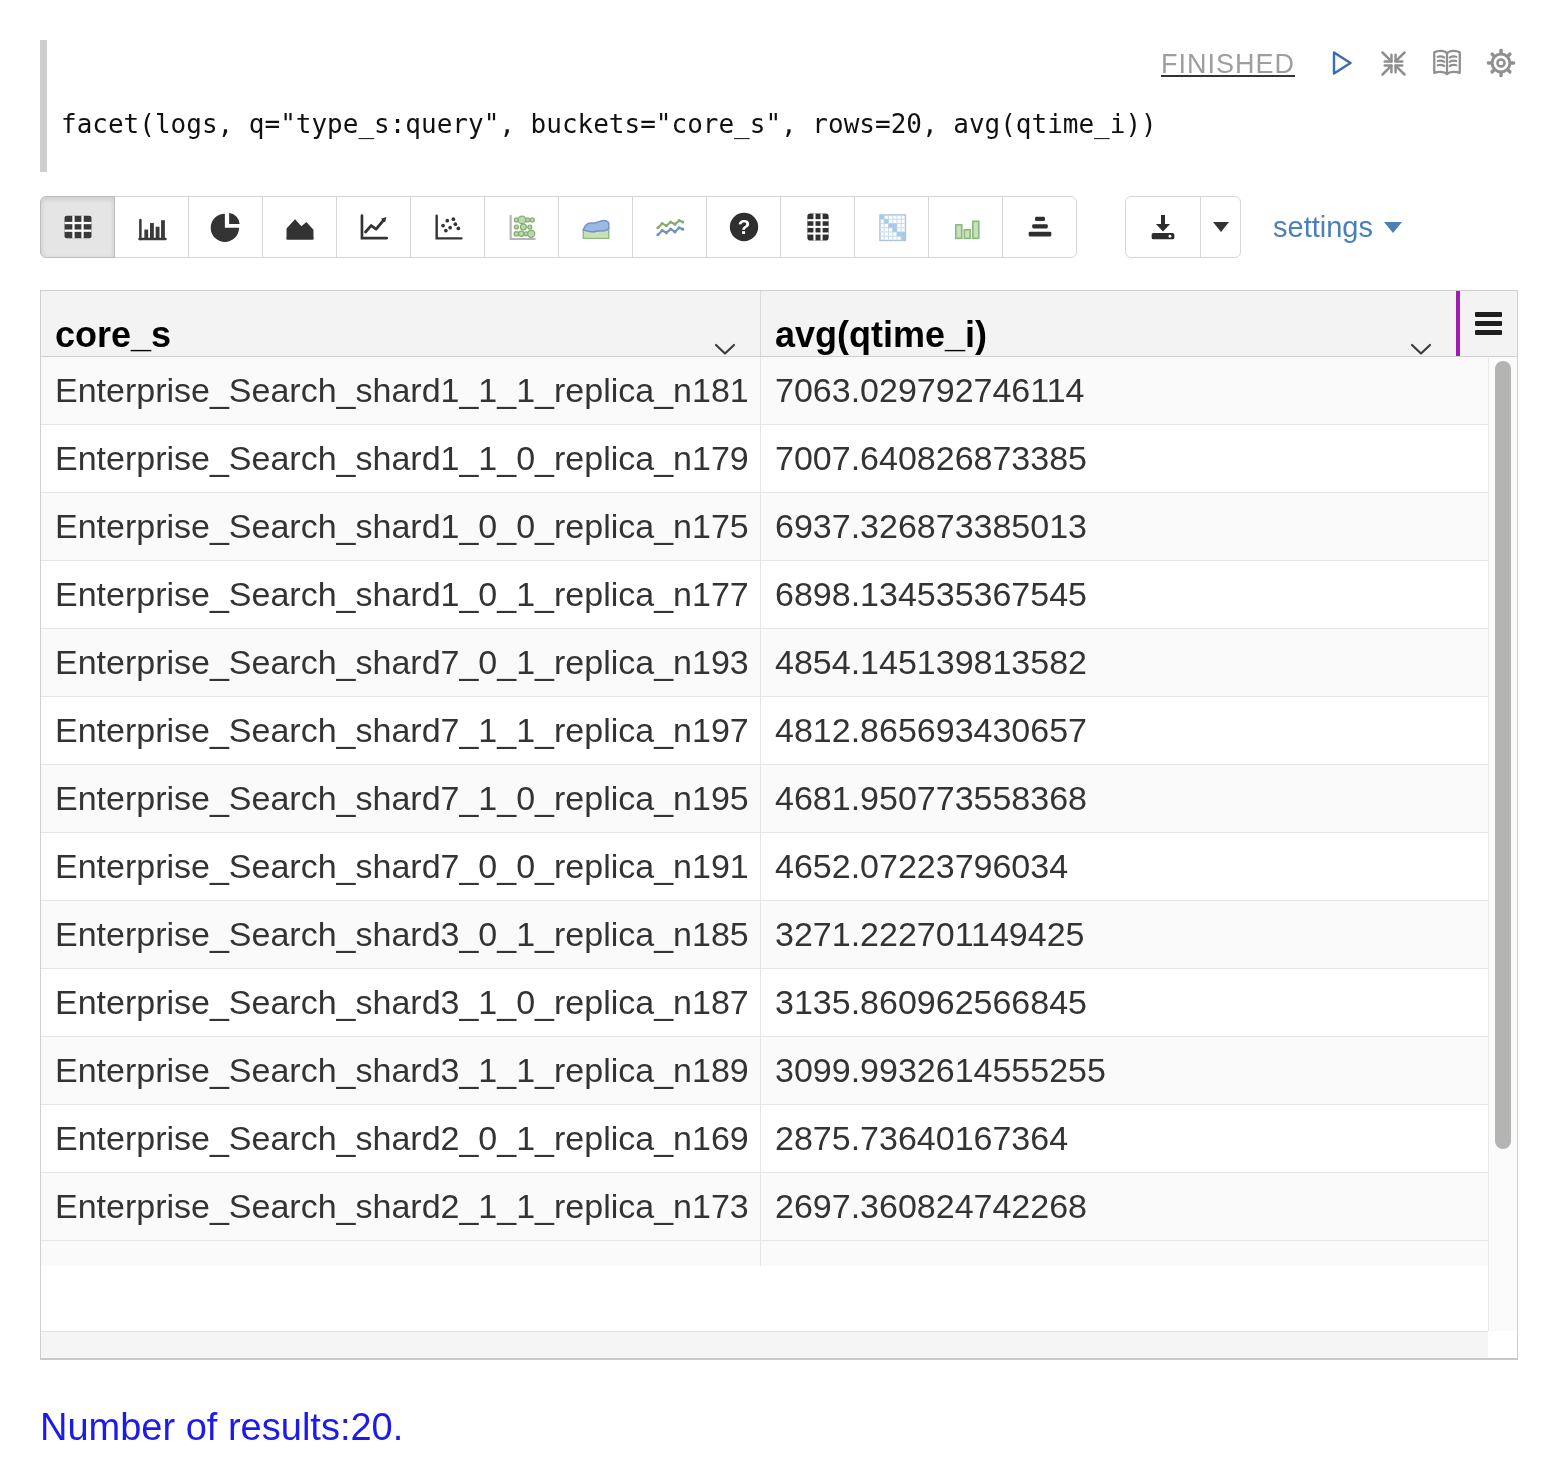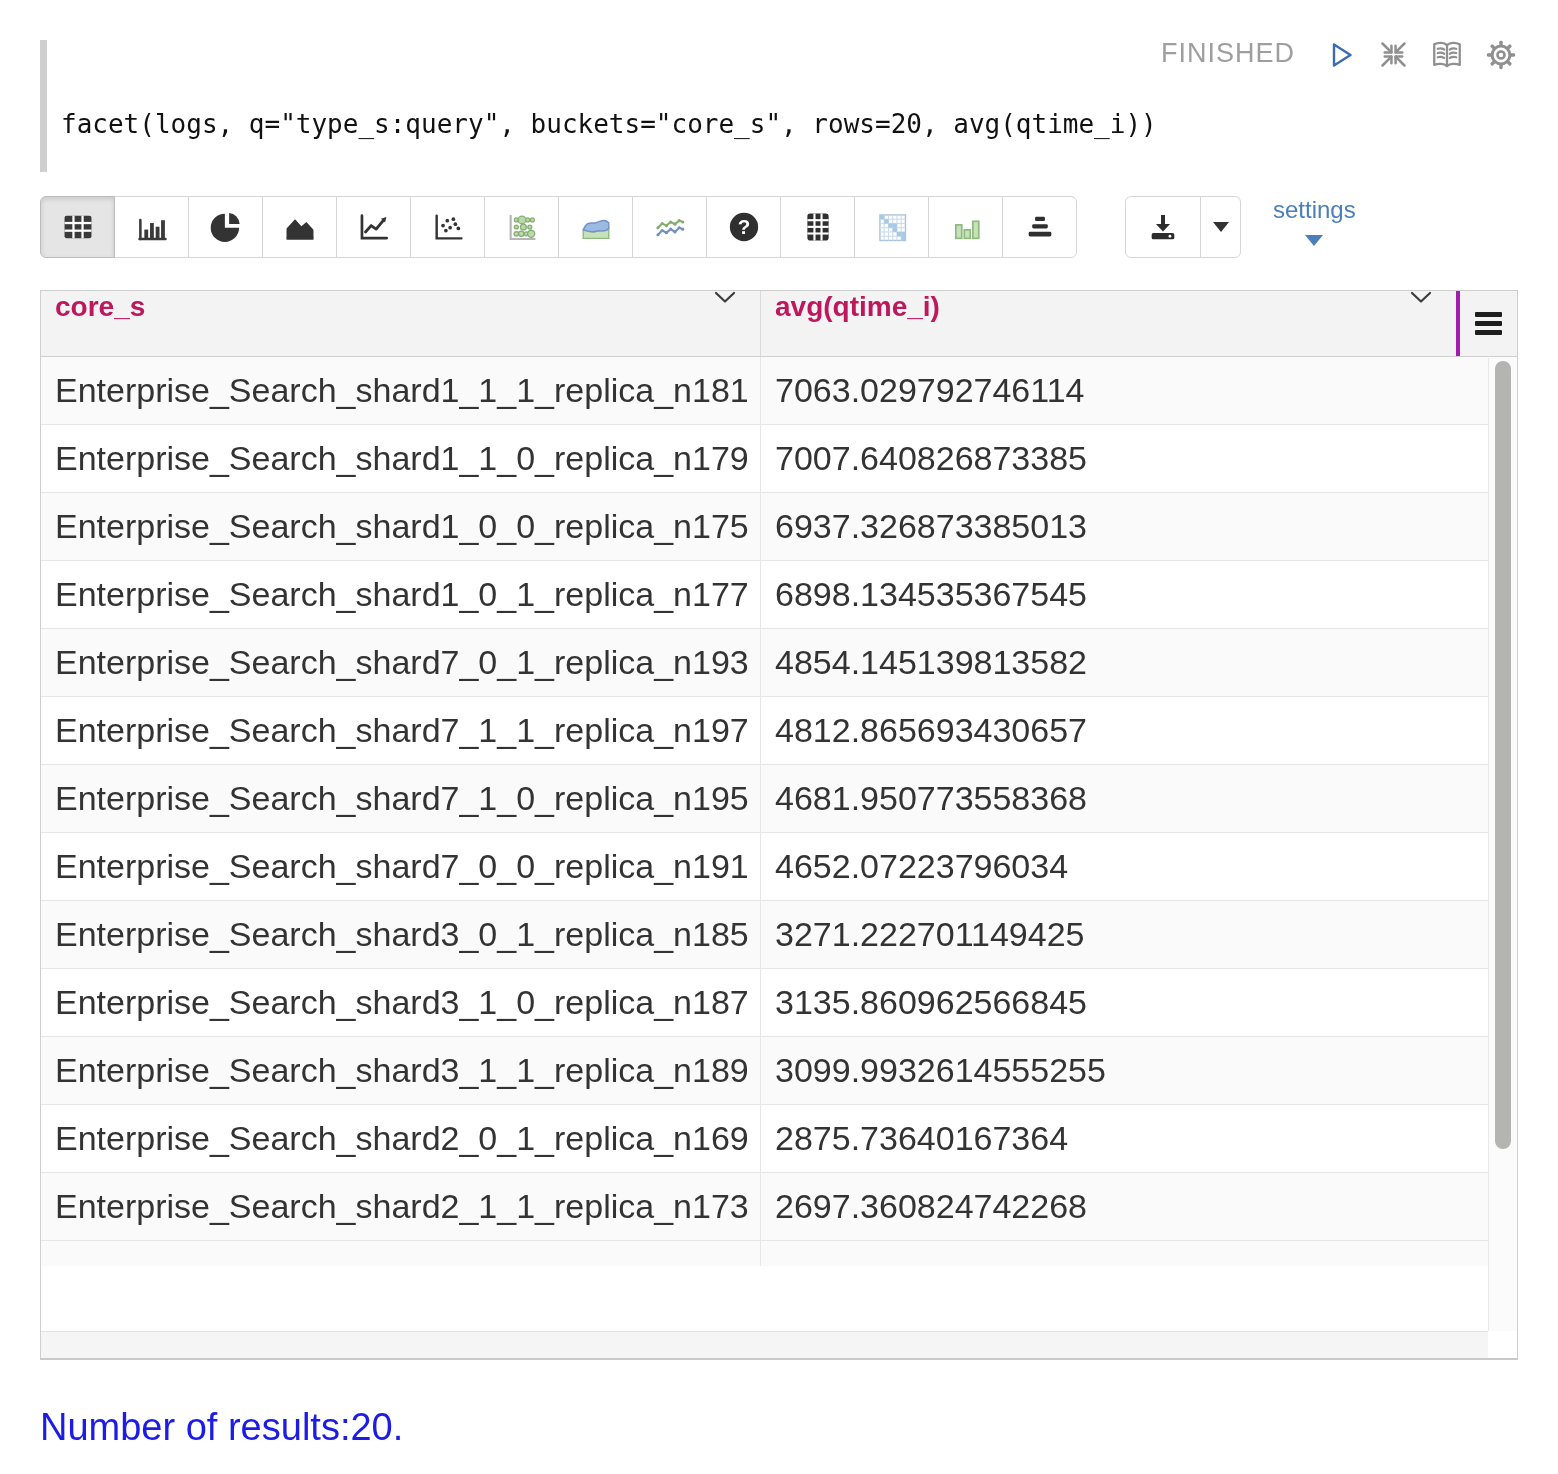--- a/index.html
+++ b/index.html
@@ -4,21 +4,21 @@
 <style>
   * { margin:0; padding:0; box-sizing:border-box; }
   html,body { background:#fff; }
   body {
     width:1558px; height:1474px; position:relative; overflow:hidden;
     font-family:"Liberation Sans", sans-serif; color:#333;
   }
   
   .status-row {
     position:absolute; top:38px; right:40px; height:42px;
-    display:flex; align-items:flex-start; gap:20px;
+    display:flex; align-items:flex-end; gap:20px;text-decoration:underline;
   }
   .status-text { font-size:27px; color:#9e9e9e; letter-spacing:1px; margin-right:10px; }
   .ctl-icon { display:inline-flex; align-items:center; justify-content:center; cursor:pointer; }
 
   
   .editor-gutter { position:absolute; left:40px; top:40px; width:7px; height:132px; background:#cfcfcf; }
   .code-line {
     position:absolute; left:61px; top:109px;
     font-family:"DejaVu Sans Mono", monospace; font-size:26px; color:#111; white-space:pre;
   }
@@ -34,33 +34,33 @@
   .btn-group .tb-btn:first-child { border-radius:6px 0 0 6px; }
   .btn-group .tb-btn:last-child  { border-radius:0 6px 6px 0; }
   .tb-btn.active {
     background:#e5e5e5; border-color:#bdbdbd;
     box-shadow:inset 0 2px 5px rgba(0,0,0,.13); position:relative; z-index:2;
   }
   .dl-group { margin-left:48px; }
   .caret-down { width:0; height:0; border-left:8px solid transparent; border-right:8px solid transparent; border-top:10px solid #333; }
   .settings-link {
     margin-left:32px; height:62px; display:flex; align-items:center; gap:11px;
-    color:#4a7fba; font-size:24px; cursor:pointer;flex-direction:column;
+    color:#4a7fba; font-size:29px; cursor:pointer;
   }
   .settings-link .caret-down { border-top-color:#4a7fba; border-left-width:9px; border-right-width:9px; border-top-width:11px; }
 
   
   .table-wrap {
     position:absolute; left:40px; top:290px; width:1478px; height:1070px;
     border:1px solid #cfcfcf; border-bottom:2px solid #c9c9c9; background:#fff; overflow:hidden;
   }
   .t-header { display:flex; height:66px; background:#f3f3f3; border-bottom:1px solid #cfcfcf; }
   .h-cell {
-    display:flex; align-items:flex-start; justify-content:space-between;
-    font-size:28px; font-weight:bold; color:#be185d; padding:0 24px 0 14px; cursor:pointer;
+    display:flex; align-items:flex-end; justify-content:space-between;
+    font-size:36px; font-weight:bold; color:#000000; padding:0 24px 0 14px; cursor:pointer;
   }
   .h-col1 { width:720px; border-right:1px solid #d9d9d9; }
   .h-col2 { flex:1; border-right:4px solid #a21caf; }
   .h-menu { width:57px; display:flex; align-items:center; justify-content:center; cursor:pointer; }
   .hamburger { display:flex; flex-direction:column; gap:4px; }
   .hamburger span { display:block; width:27px; height:5px; background:#1e1e1e; border-radius:1px; }
 
   .t-body { position:relative; }
   .t-row { display:flex; height:68px; border-bottom:1px solid #e6e6e6; background:#fff; }
   .t-row:nth-child(odd) { background:#fafafa; }

